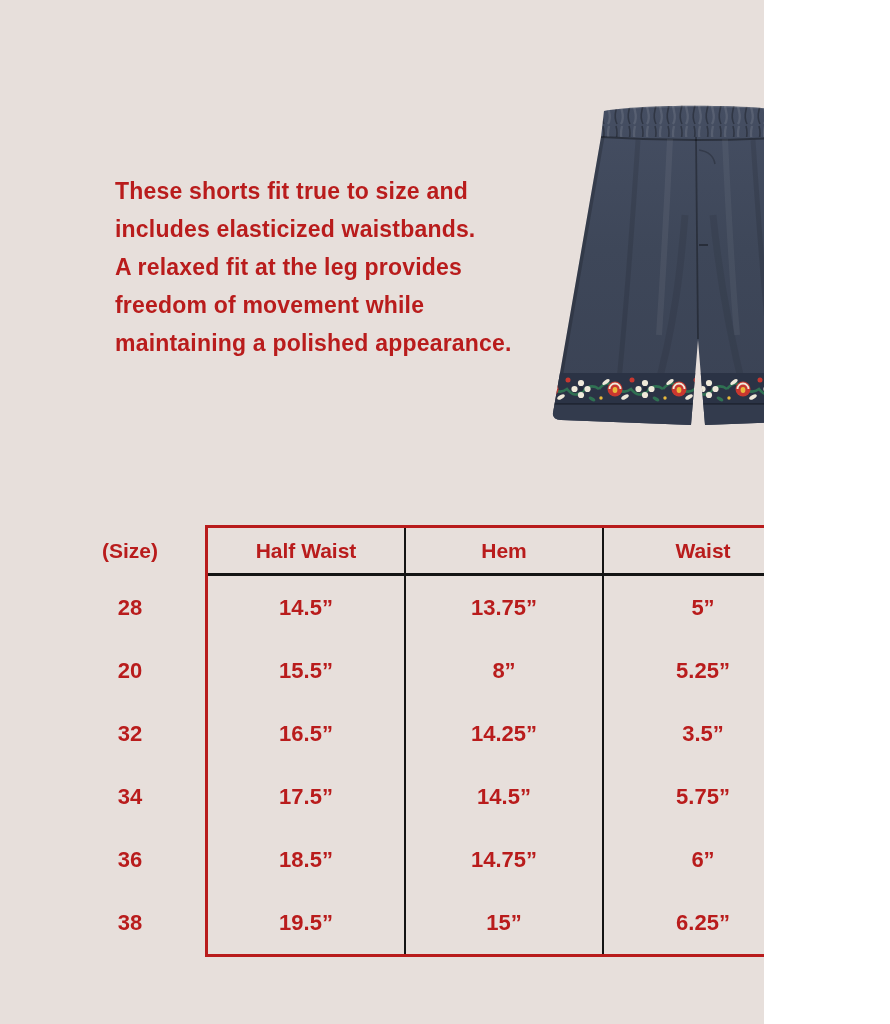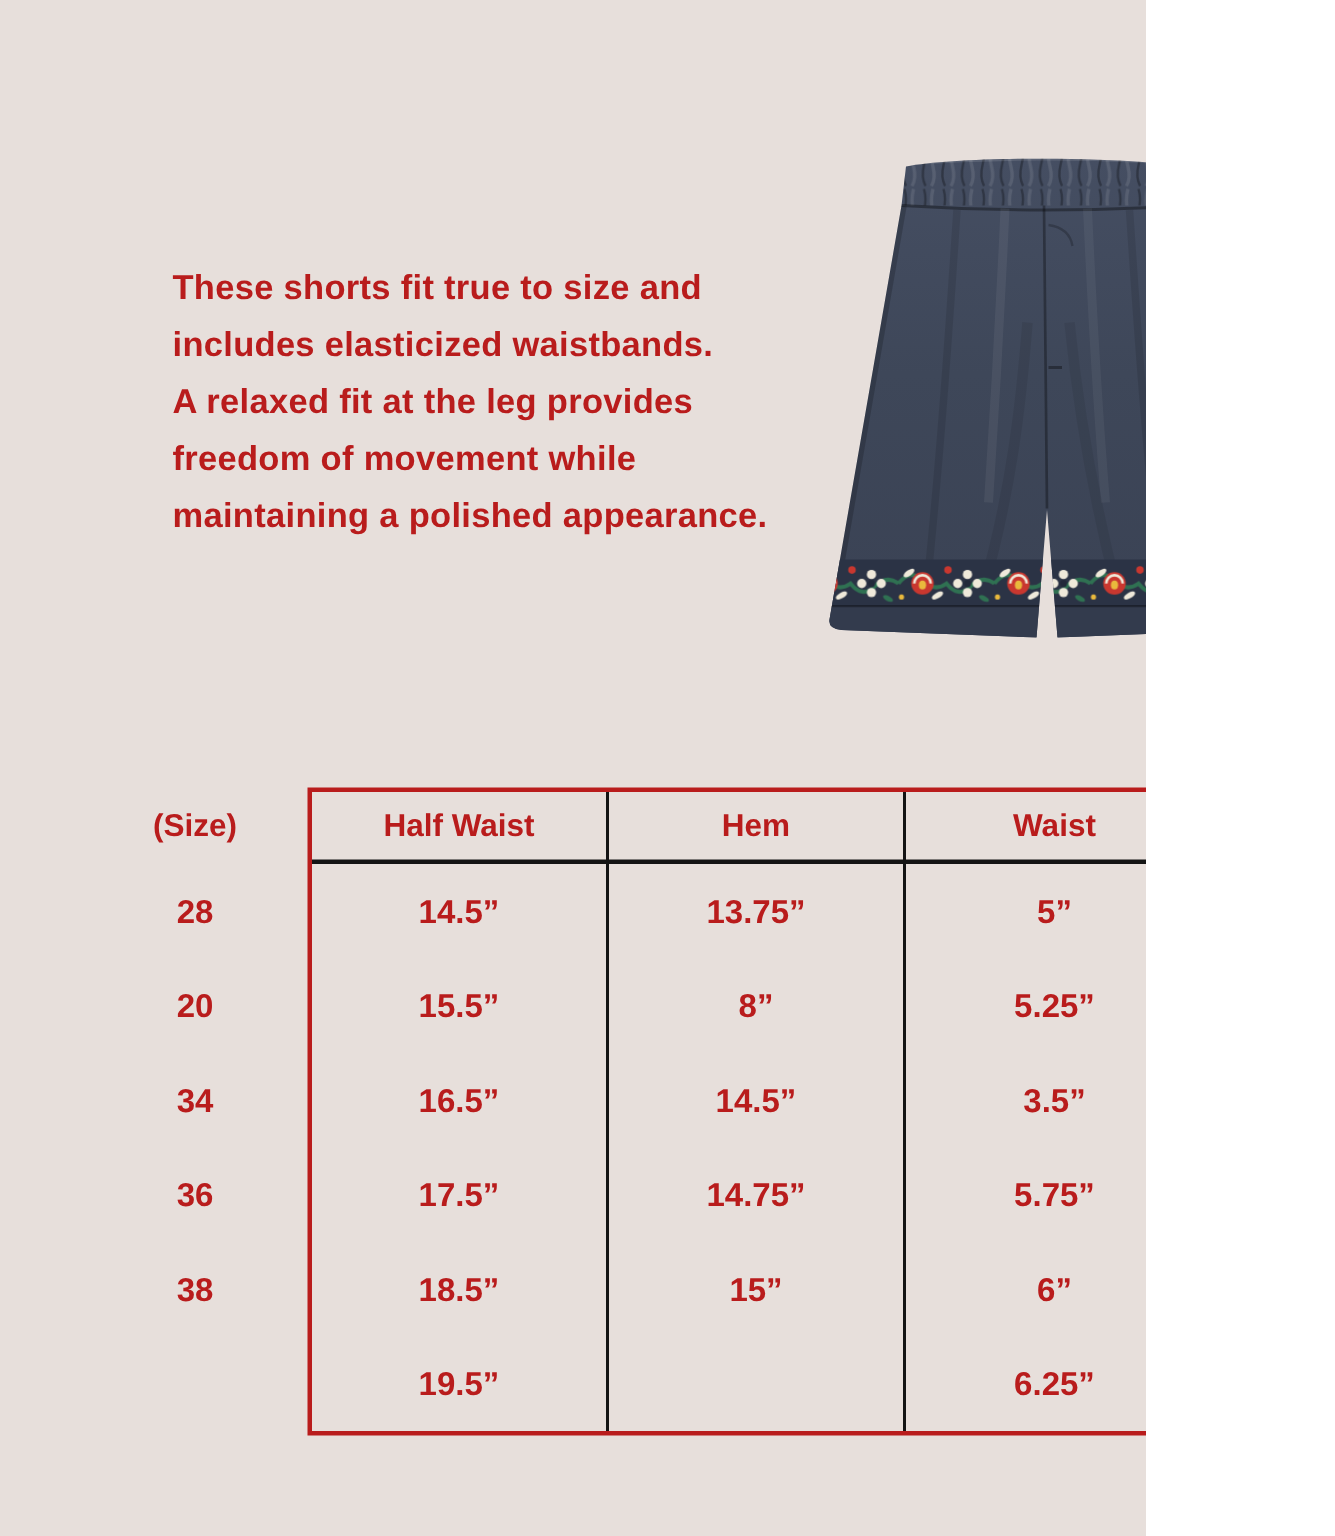--- a/index.html
+++ b/index.html
@@ -140,20 +140,21 @@
       </g>
     </svg>
   </div>
 
   <div class="table-wrap">
 
     <div class="size-col">
       <div class="cell header">(Size)</div>
       <div class="cell">28</div>
       <div class="cell">20</div>
+      <div class="cell">32</div>
       <div class="cell">34</div>
       <div class="cell">36</div>
       <div class="cell">38</div>
     </div>
 
     <div class="btable">
 
       <div class="mcol divider">
         <div class="cell header">Half Waist</div>
         <div class="cell">14.5”</div>
@@ -161,20 +162,21 @@
         <div class="cell">16.5”</div>
         <div class="cell">17.5”</div>
         <div class="cell">18.5”</div>
         <div class="cell">19.5”</div>
       </div>
 
       <div class="mcol divider">
         <div class="cell header">Hem</div>
         <div class="cell">13.75”</div>
         <div class="cell">8”</div>
+        <div class="cell">14.25”</div>
         <div class="cell">14.5”</div>
         <div class="cell">14.75”</div>
         <div class="cell">15”</div>
       </div>
 
       <div class="mcol">
         <div class="cell header">Waist</div>
         <div class="cell">5”</div>
         <div class="cell">5.25”</div>
         <div class="cell">3.5”</div>

